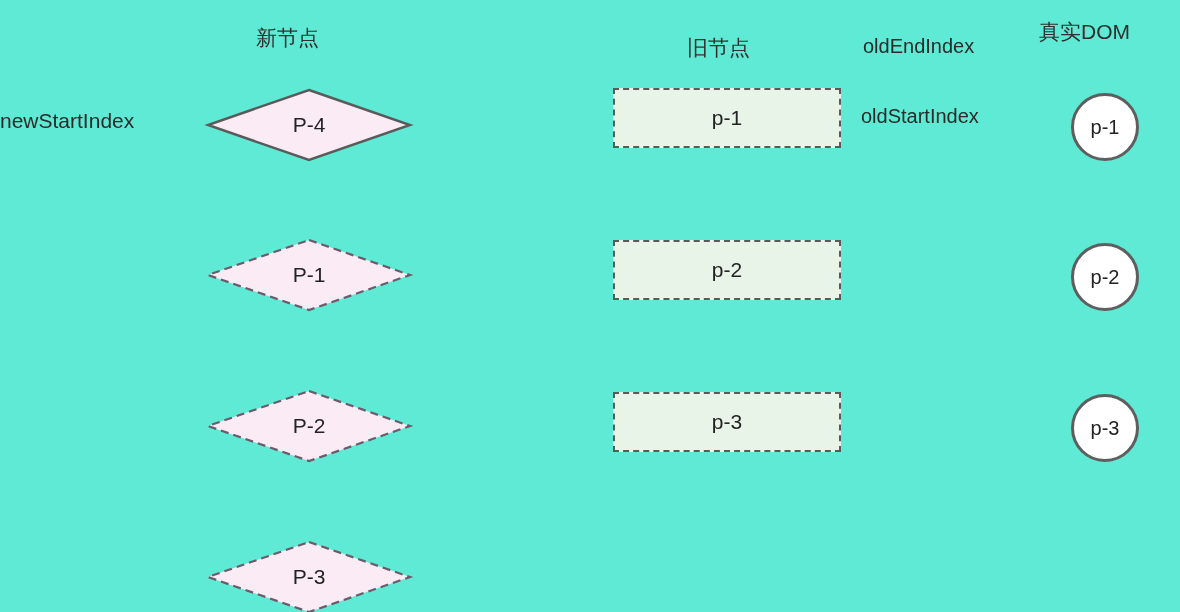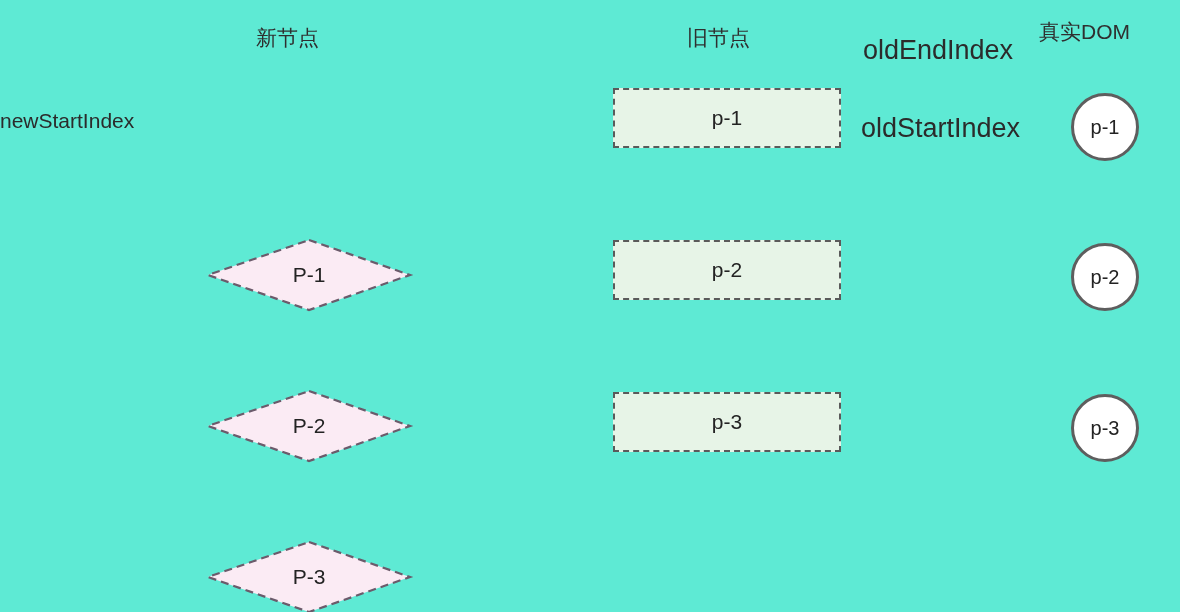--- a/index.html
+++ b/index.html
@@ -24,33 +24,33 @@
 
   
   .col-head {
     position: absolute;
     font-size: 21px;
     line-height: 1;
     color: #2f2f2f;
     white-space: nowrap;
   }
   #head-new   { left: 256px; top: 27px; }
-  #head-old   { left: 687px; top: 27px; }
+  #head-old   { left: 687px; top: 37px; }
   #head-dom   { left: 1039px; top: 21px; }
 
   
   .index-label {
     position: absolute;
-    font-size: 27px;
+    font-size: 20px;
     line-height: 1.22;
     color: #2b2b2b;
     white-space: nowrap;
   }
   #lbl-old-end   { left: 863px; top: 34px; }
-  #lbl-old-start { left: 861px; top: 112px; }
+  #lbl-old-start { left: 861px; top: 104px; }
 
   #lbl-new-pair {
     position: absolute;
     left: 0px;
     top: 106px;
     width: 208px;
     text-align: left;
     font-size: 21px;
     line-height: 30px;
     color: #2b2b2b;
@@ -119,20 +119,26 @@
   <div class="col-head" id="head-dom">真实DOM</div>
 
   <div class="index-label" id="lbl-old-end">oldEndIndex</div>
 
   <div class="index-label" id="lbl-old-start">oldStartIndex</div>
 
   <div id="lbl-new-pair">
     <span class="line1">newStartIndex</span>
   </div>
 
+  <div class="diamond-wrap" style="left:205px; top:87px;">
+    <svg width="208" height="76" viewBox="0 0 208 76">
+      <polygon points="104,3 205,38 104,73 3,38" fill="#fbebf4" stroke="#5a5a5a" stroke-width="2.4" stroke-linejoin="miter"></polygon>
+    </svg>
+    <div class="diamond-text">P-4</div>
+  </div>
 
   <div class="diamond-wrap" style="left:205px; top:237px;">
     <svg width="208" height="76" viewBox="0 0 208 76">
       <polygon points="104,3 205,38 104,73 3,38" fill="#fbebf4" stroke="#6b5b6b" stroke-width="2.2" stroke-dasharray="8 5" stroke-linejoin="miter"></polygon>
     </svg>
     <div class="diamond-text">P-1</div>
   </div>
 
   <div class="diamond-wrap" style="left:205px; top:388px;">
     <svg width="208" height="76" viewBox="0 0 208 76">

